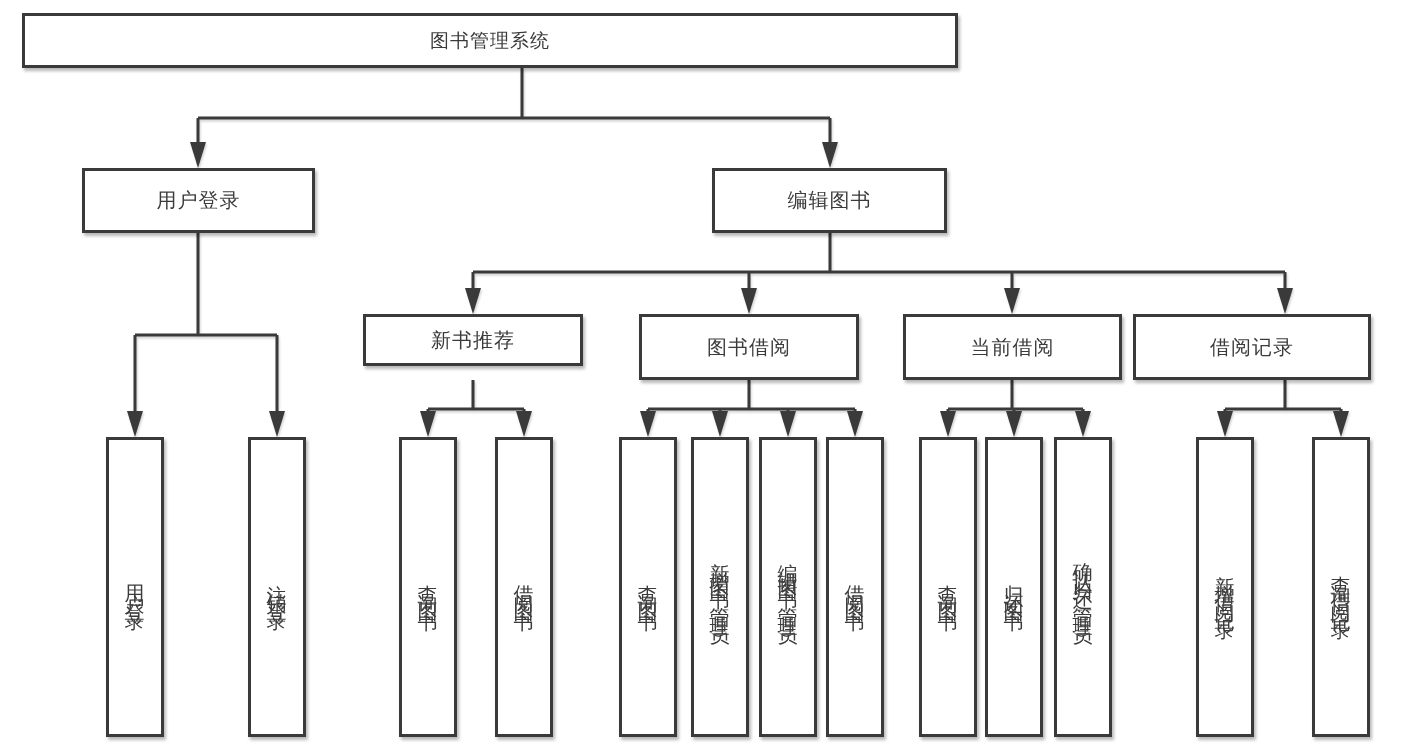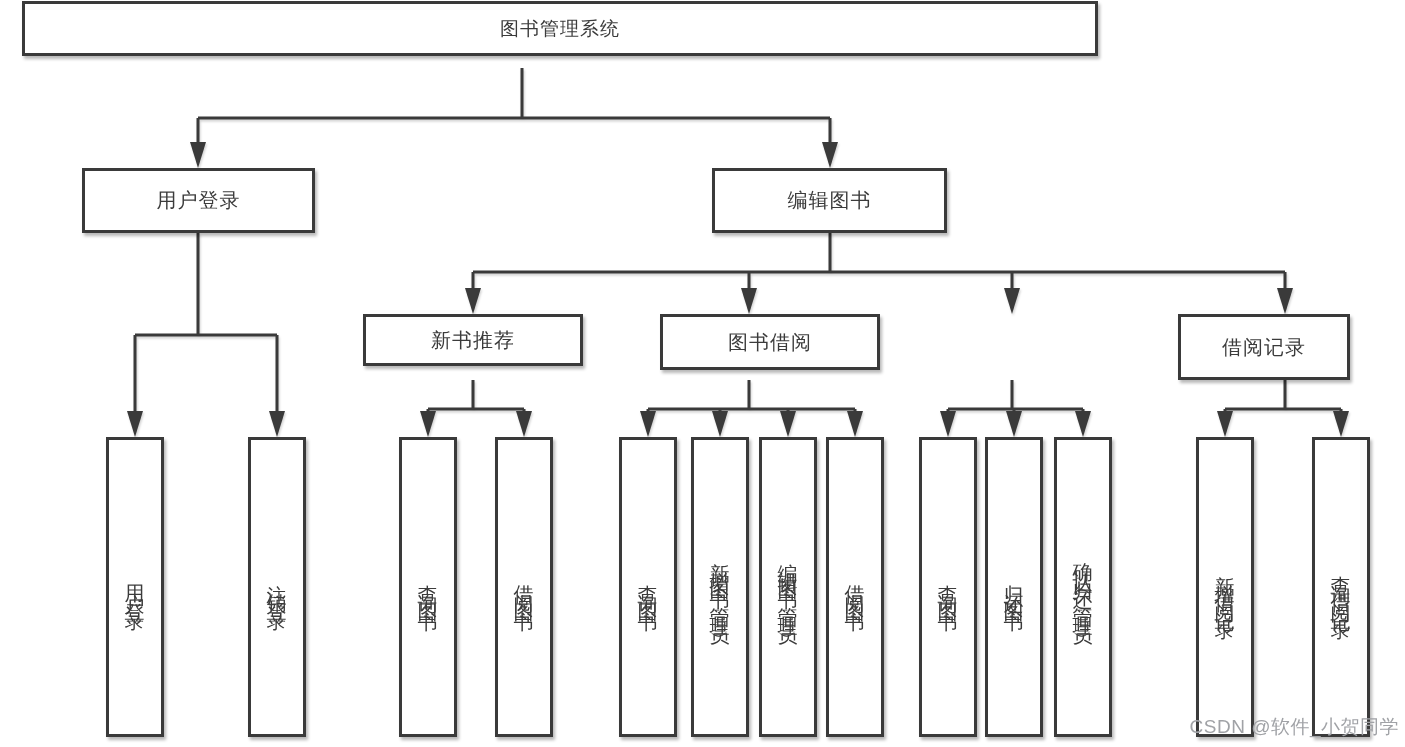--- a/index.html
+++ b/index.html
@@ -93,38 +93,41 @@
         <polygon points="780,411 796,411 788,437"></polygon>
         <polygon points="847,411 863,411 855,437"></polygon>
         <polygon points="940,411 956,411 948,437"></polygon>
         <polygon points="1006,411 1022,411 1014,437"></polygon>
         <polygon points="1075,411 1091,411 1083,437"></polygon>
         <polygon points="1217,411 1233,411 1225,437"></polygon>
         <polygon points="1333,411 1349,411 1341,437"></polygon>
       </g>
   </svg>
 
-  <div class="box root-box" style="left:22px;top:1px;width:1076px;height:55px">
+  <div class="box root-box" style="left:22px;top:13px;width:936px;height:55px">
     <span class="hlabel">图书管理系统</span>
   </div>
 
   <div class="box" style="left:82px;top:168px;width:233px;height:65px">
     <span class="hlabel">用户登录</span>
   </div>
   <div class="box" style="left:712px;top:168px;width:235px;height:65px">
     <span class="hlabel">编辑图书</span>
   </div>
 
   <div class="box" style="left:363px;top:314px;width:220px;height:52px">
     <span class="hlabel">新书推荐</span>
   </div>
-  <div class="box" style="left:660px;top:314px;width:220px;height:56px">
+  <div class="box" style="left:639px;top:314px;width:220px;height:66px">
     <span class="hlabel">图书借阅</span>
   </div>
-  <div class="box" style="left:1178px;top:314px;width:172px;height:66px">
+  <div class="box" style="left:903px;top:314px;width:219px;height:66px">
+    <span class="hlabel">当前借阅</span>
+  </div>
+  <div class="box" style="left:1133px;top:314px;width:238px;height:66px">
     <span class="hlabel">借阅记录</span>
   </div>
 
   <div class="box leaf" style="left:106px">
     <span class="vlabel">用户登录</span>
   </div>
   <div class="box leaf" style="left:248px">
     <span class="vlabel">注销登录</span>
   </div>
   <div class="box leaf" style="left:399px">
@@ -154,14 +157,13 @@
   <div class="box leaf" style="left:1054px">
     <span class="vlabel">确认归还（管理员）</span>
   </div>
   <div class="box leaf" style="left:1196px">
     <span class="vlabel">新增借阅记录</span>
   </div>
   <div class="box leaf" style="left:1312px">
     <span class="vlabel">查询借阅记录</span>
   </div>
 
-  <div class="watermark">CSDN @软件_小贺同学</div>
 </div>
 
 </body></html>

